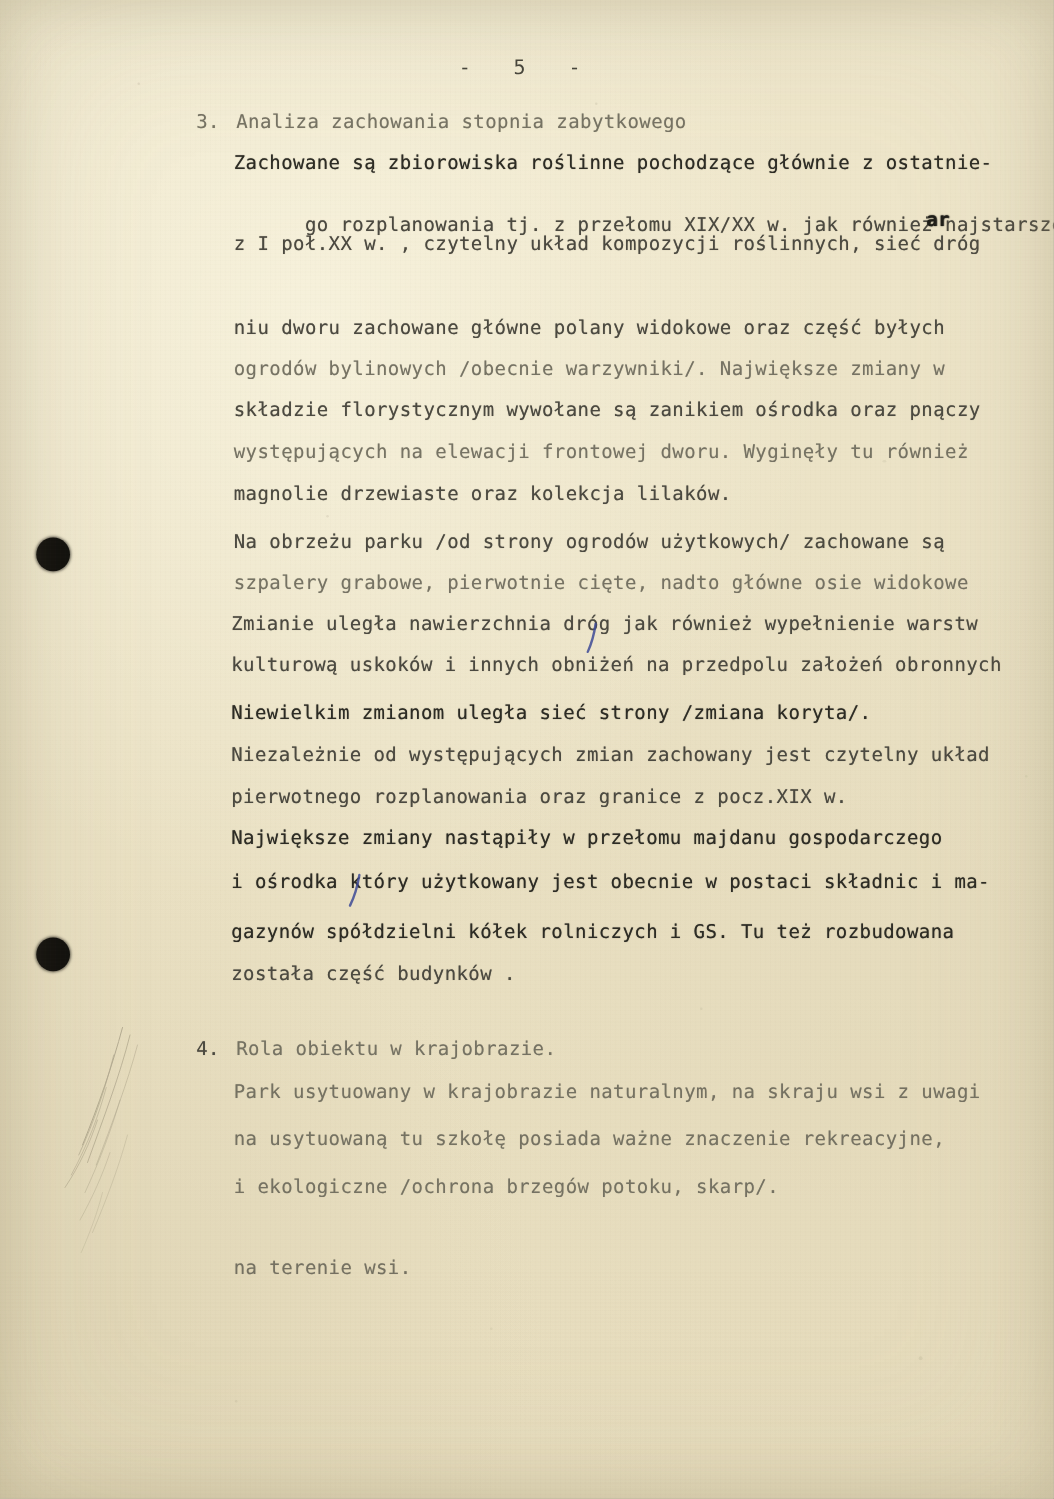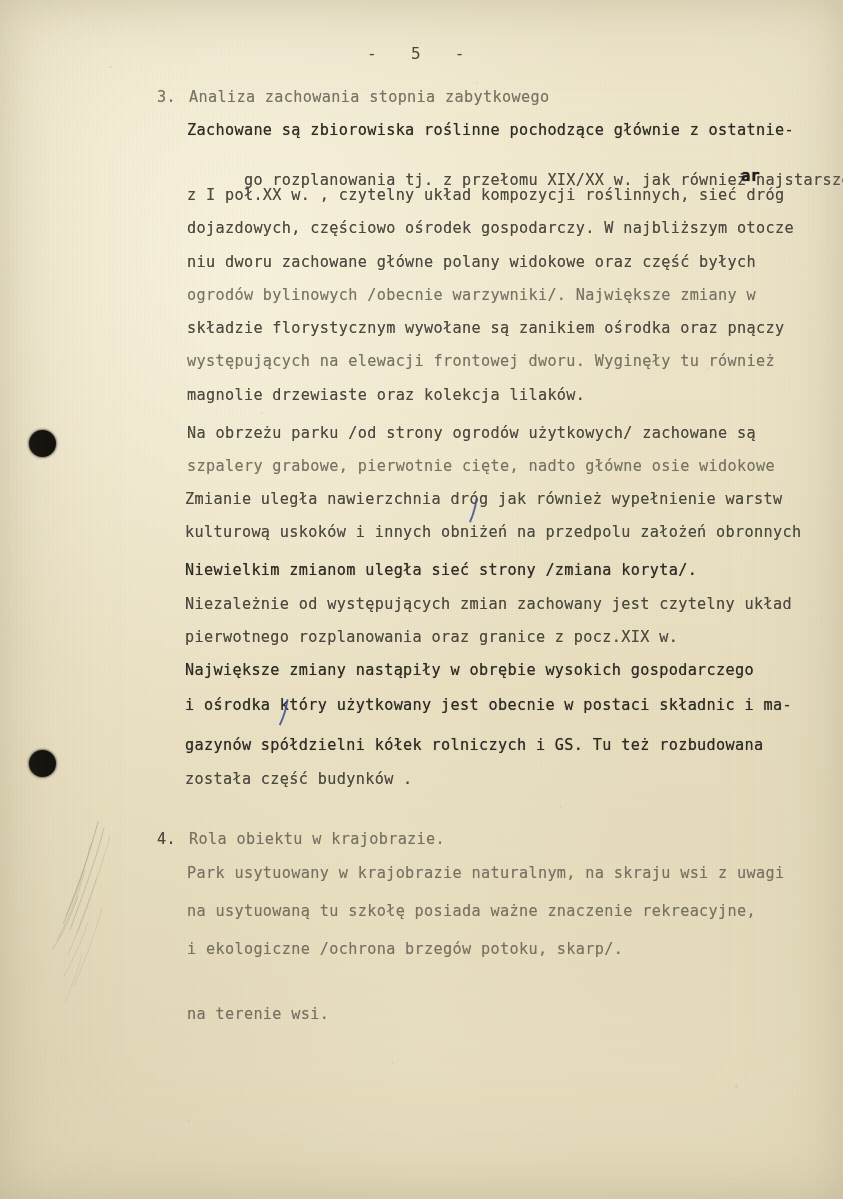--- a/index.html
+++ b/index.html
@@ -128,34 +128,33 @@
     <div class="ln w-light" style="left:189px; top:88px;">Analiza zachowania stopnia zabytkowego</div>
 
     <div class="ln w-dark" style="left:187px; top:121px;">Zachowane są zbiorowiska roślinne pochodzące głównie z ostatnie-</div>
 
     <div class="ln w-mid" style="left:187px; top:153px;">
       <span>go rozplanowania tj. z przełomu XIX/XX w. jak również najstarsze</span>
     </div>
     <div class="ln overstrike" style="left:741px; top:153px;margin-top:14px;">ar</div>
 
     <div class="ln w-mid" style="left:187px; top:186px;">z I poł.XX w. , czytelny układ kompozycji roślinnych, sieć dróg</div>
-    <div class="ln w-mid" style="left:187px; top:219px;">dojazdowych, częściowo ośrodek gospodarczy. W najbliższym otocze</div>
     <div class="ln w-mid" style="left:187px; top:253px;">niu dworu zachowane główne polany widokowe oraz część byłych</div>
     <div class="ln w-light" style="left:187px; top:286px;">ogrodów bylinowych /obecnie warzywniki/. Największe zmiany w</div>
     <div class="ln w-mid" style="left:187px; top:319px;">składzie florystycznym wywołane są zanikiem ośrodka oraz pnączy</div>
     <div class="ln w-light" style="left:187px; top:352px;">występujących na elewacji frontowej dworu. Wyginęły tu również</div>
     <div class="ln w-mid" style="left:187px; top:386px;">magnolie drzewiaste oraz kolekcja lilaków.</div>
     <div class="ln w-mid" style="left:187px; top:424px;">Na obrzeżu parku /od strony ogrodów użytkowych/ zachowane są</div>
     <div class="ln w-light" style="left:187px; top:457px;">szpalery grabowe, pierwotnie cięte, nadto główne osie widokowe</div>
     <div class="ln w-mid" style="left:185px; top:490px;">Zmianie uległa nawierzchnia dróg jak również wypełnienie warstw</div>
     <div class="ln w-mid" style="left:185px; top:523px;">kulturową uskoków i innych obniżeń na przedpolu założeń obronnych</div>
     <div class="ln w-dark" style="left:185px; top:561px;">Niewielkim zmianom uległa sieć strony /zmiana koryta/.</div>
     <div class="ln w-mid" style="left:185px; top:595px;">Niezależnie od występujących zmian zachowany jest czytelny układ</div>
     <div class="ln w-mid" style="left:185px; top:628px;">pierwotnego rozplanowania oraz granice z pocz.XIX w.</div>
-    <div class="ln w-dark" style="left:185px; top:661px;">Największe zmiany nastąpiły w obrębie wysokich gospodarczego</div>
+    <div class="ln w-dark" style="left:185px; top:661px;">Największe zmiany nastąpiły w przełomu majdanu gospodarczego</div>
     <div class="ln w-dark" style="left:185px; top:696px;">i ośrodka który użytkowany jest obecnie w postaci składnic i ma-</div>
     <div class="ln w-dark" style="left:185px; top:736px;">gazynów spółdzielni kółek rolniczych i GS. Tu też rozbudowana</div>
     <div class="ln w-mid" style="left:185px; top:770px;">została część budynków .</div>
 
     <div class="ln w-mid" style="left:157px; top:830px;">4.</div>
     <div class="ln w-light" style="left:189px; top:830px;">Rola obiektu w krajobrazie.</div>
 
     <div class="ln w-light" style="left:187px; top:864px;">Park usytuowany w krajobrazie naturalnym, na skraju wsi z uwagi</div>
     <div class="ln w-light" style="left:187px; top:902px;">na usytuowaną tu szkołę posiada ważne znaczenie rekreacyjne,</div>
     <div class="ln w-light" style="left:187px; top:940px;">i ekologiczne /ochrona brzegów potoku, skarp/.</div>

